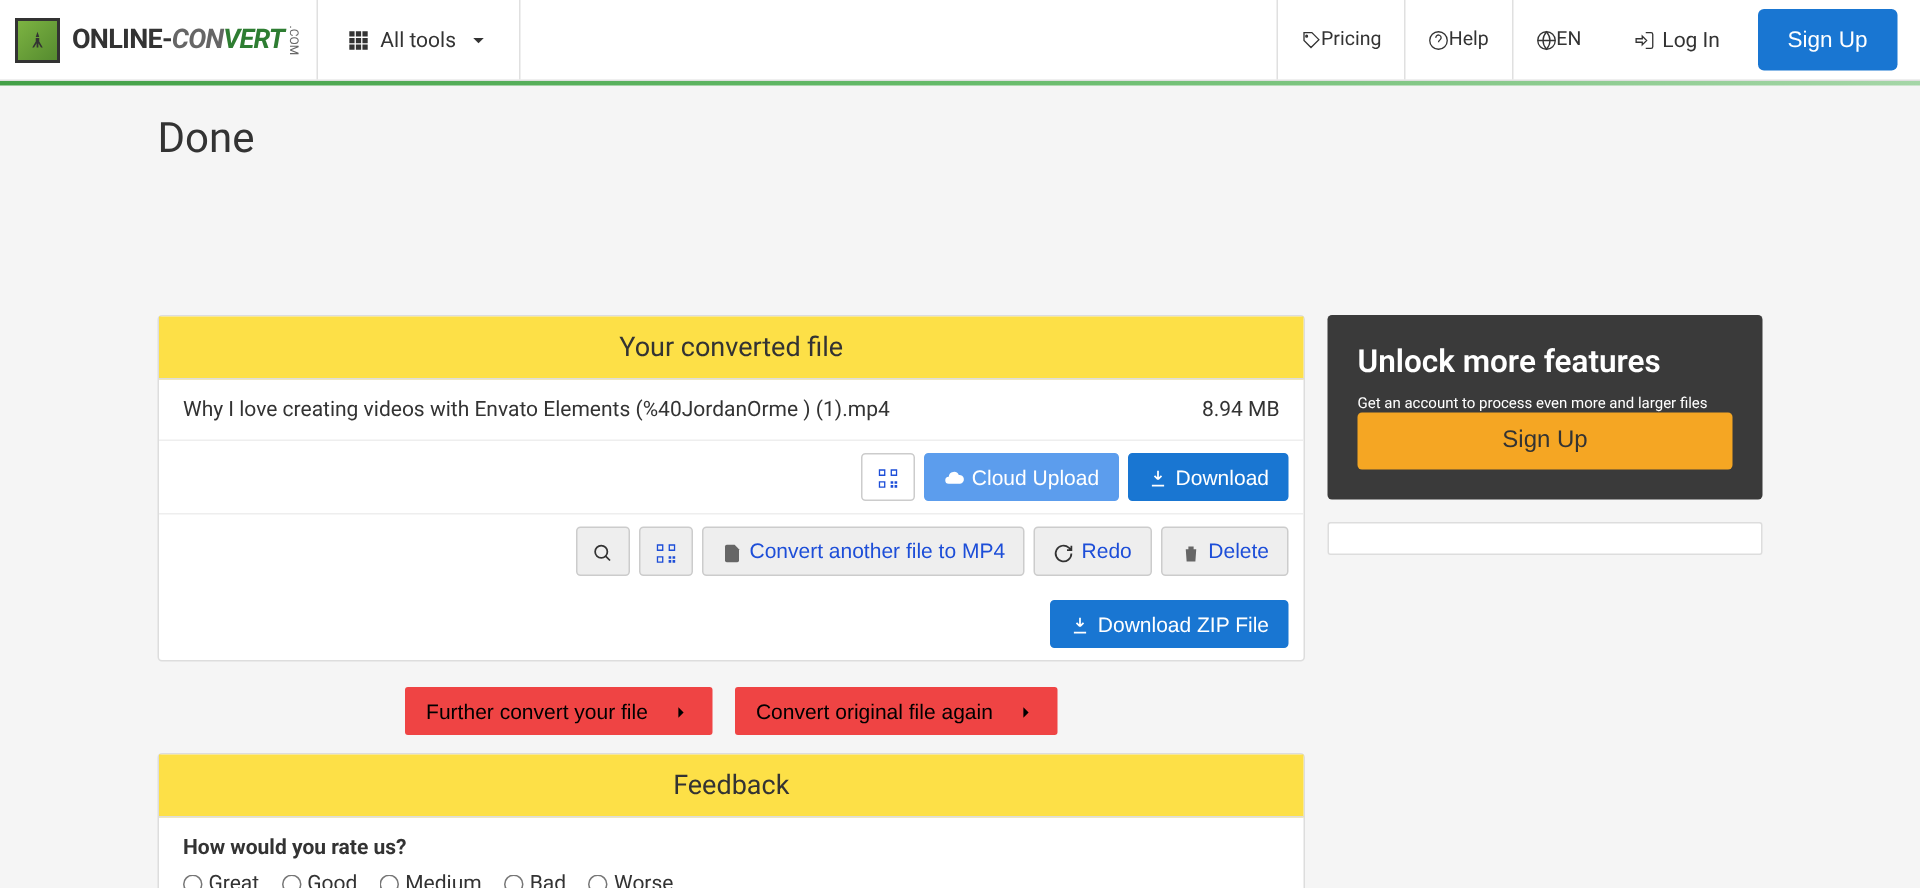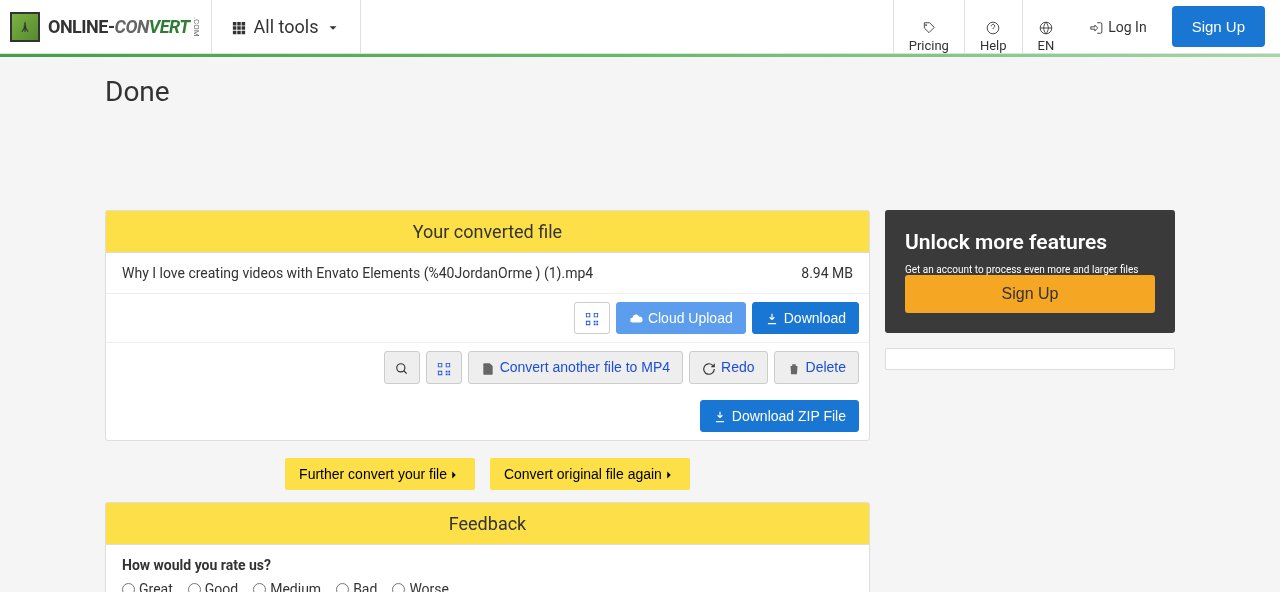--- a/index.html
+++ b/index.html
@@ -6,25 +6,25 @@
     body { font-family: -apple-system, BlinkMacSystemFont, "Segoe UI", Roboto, Arial, sans-serif; background: #f5f5f5; color: #333; }
     
     .header { background: #fff; height: 54px; display: flex; align-items: stretch; border-bottom: 1px solid #e0e0e0; }
     .logo { display: flex; align-items: center; padding: 0 10px; }
     .logo-icon { width: 30px; height: 30px; background: linear-gradient(135deg, #7cb342, #558b2f); border: 2px solid #333; display: flex; align-items: center; justify-content: center; margin-right: 8px; }
     .logo-text { font-weight: bold; font-size: 18px; letter-spacing: -0.5px; }
     .logo-text .gray { color: #666; font-style: italic; }
     .logo-text .green { color: #2e7d32; font-style: italic; }
     .logo-sub { font-size: 8px; color: #666; writing-mode: vertical-rl; margin-left: 2px; }
     
-    .all-tools { display: flex; align-items: center; padding: 0 20px; border-left: 1px solid #e0e0e0; border-right: 1px solid #e0e0e0; cursor: pointer; gap: 8px; font-size: 18px; justify-content: center; }
+    .all-tools { display: flex; align-items: center; padding: 0 20px; border-left: 1px solid #e0e0e0; border-right: 1px solid #e0e0e0; cursor: pointer; gap: 8px; font-size: 14px; justify-content: center; }
     
     .header-spacer { flex: 1; }
     
-    .header-item { display: flex; flex-direction: column; align-items: center; justify-content: flex-end; padding: 0 15px; border-left: 1px solid #e0e0e0; cursor: pointer; font-size: 13px; }
+    .header-item { display: flex; align-items: center; justify-content: flex-end; padding: 0 15px; border-left: 1px solid #e0e0e0; cursor: pointer; font-size: 13px; }
     .header-item-icon { font-size: 16px; margin-bottom: 2px; }
     
     .login-btn { display: flex; align-items: center; padding: 0 20px; cursor: pointer; font-size: 14px; gap: 5px; }
     .signup-btn { background: #1976d2; color: #fff; border: none; border-radius: 4px; padding: 10px 20px; margin: 6px 15px 6px 5px; font-size: 15px; cursor: pointer; }
     
     .green-border { height: 3px; background: linear-gradient(90deg, #43a047 0%, #66bb6a 50%, #a5d6a7 100%); }
     
     .container { max-width: 1110px; margin: 0 auto; padding: 0 20px; }
     .page-title { font-size: 28px; font-weight: 400; padding: 18px 0 12px 0; }
     
@@ -41,21 +41,21 @@
     
     .action-row { display: flex; justify-content: flex-end; padding: 8px 10px; gap: 6px; flex-wrap: wrap; }
     
     .btn { display: inline-flex; align-items: center; gap: 5px; padding: 7px 12px; border: 1px solid #ccc; background: #fff; border-radius: 3px; font-size: 14px; cursor: pointer; color: #1d4ed8; }
     .btn-gray { background: #eee; }
     .btn-blue-light { background: #5c9ded; color: #fff; border-color: #5c9ded; }
     .btn-blue { background: #1976d2; color: #fff; border-color: #1976d2; }
     .btn-icon { padding: 7px 10px; }
     
     .link-row { display: flex; justify-content: center; gap: 15px; padding: 5px 0 12px 0; }
-    .link-btn { background: #fde047; border: none; padding: 8px 14px; font-size: 14px; cursor: pointer; display: inline-flex; align-items: center; gap: 0; border-radius: 2px; }
+    .link-btn { background: #ef4444; border: none; padding: 8px 14px; font-size: 14px; cursor: pointer; display: inline-flex; align-items: center; gap: 15px; border-radius: 2px; }
     
     .promo-card { background: #3a3a3a; color: #fff; border-radius: 3px; padding: 20px; }
     .promo-title { font-size: 21px; font-weight: 600; margin-bottom: 10px; }
     .promo-text { font-size: 10px; margin-bottom: 0; }
     .promo-btn { background: #f5a623; color: #333; border: none; width: 100%; padding: 10px; font-size: 16px; border-radius: 3px; cursor: pointer; }
     
     .empty-box { background: #fff; border: 1px solid #ddd; height: 22px; margin-top: 15px; border-radius: 2px; }
     
     .feedback-q { padding: 12px 16px 8px 16px; font-weight: 700; font-size: 14px; }
     .radio-row { display: flex; gap: 15px; padding: 0 16px 12px 16px; font-size: 14px; }

